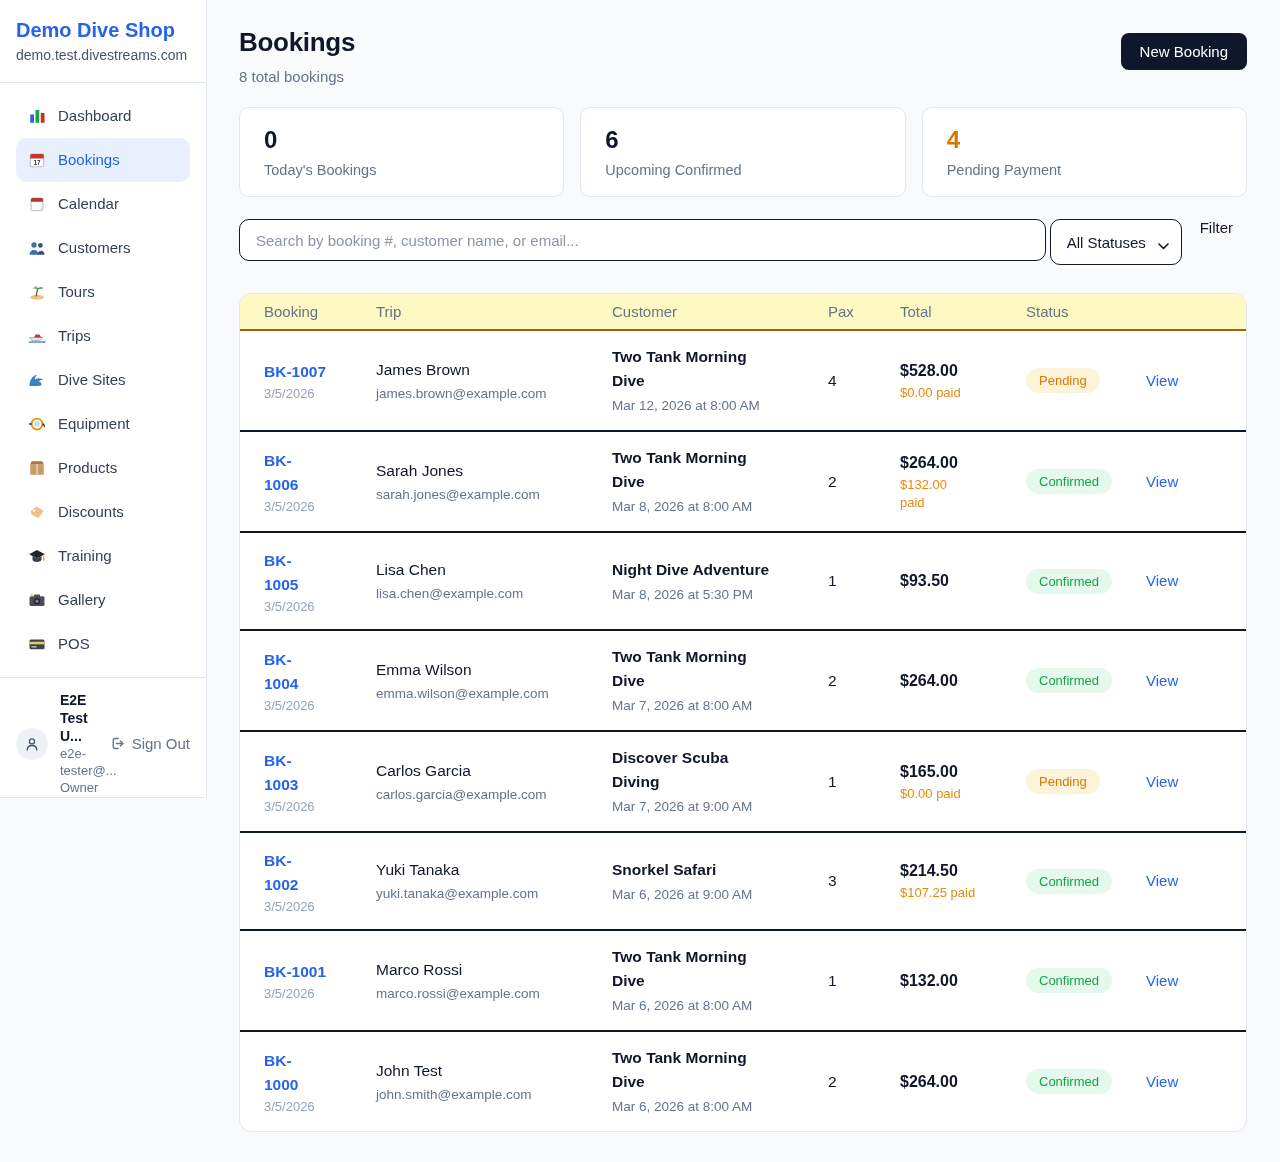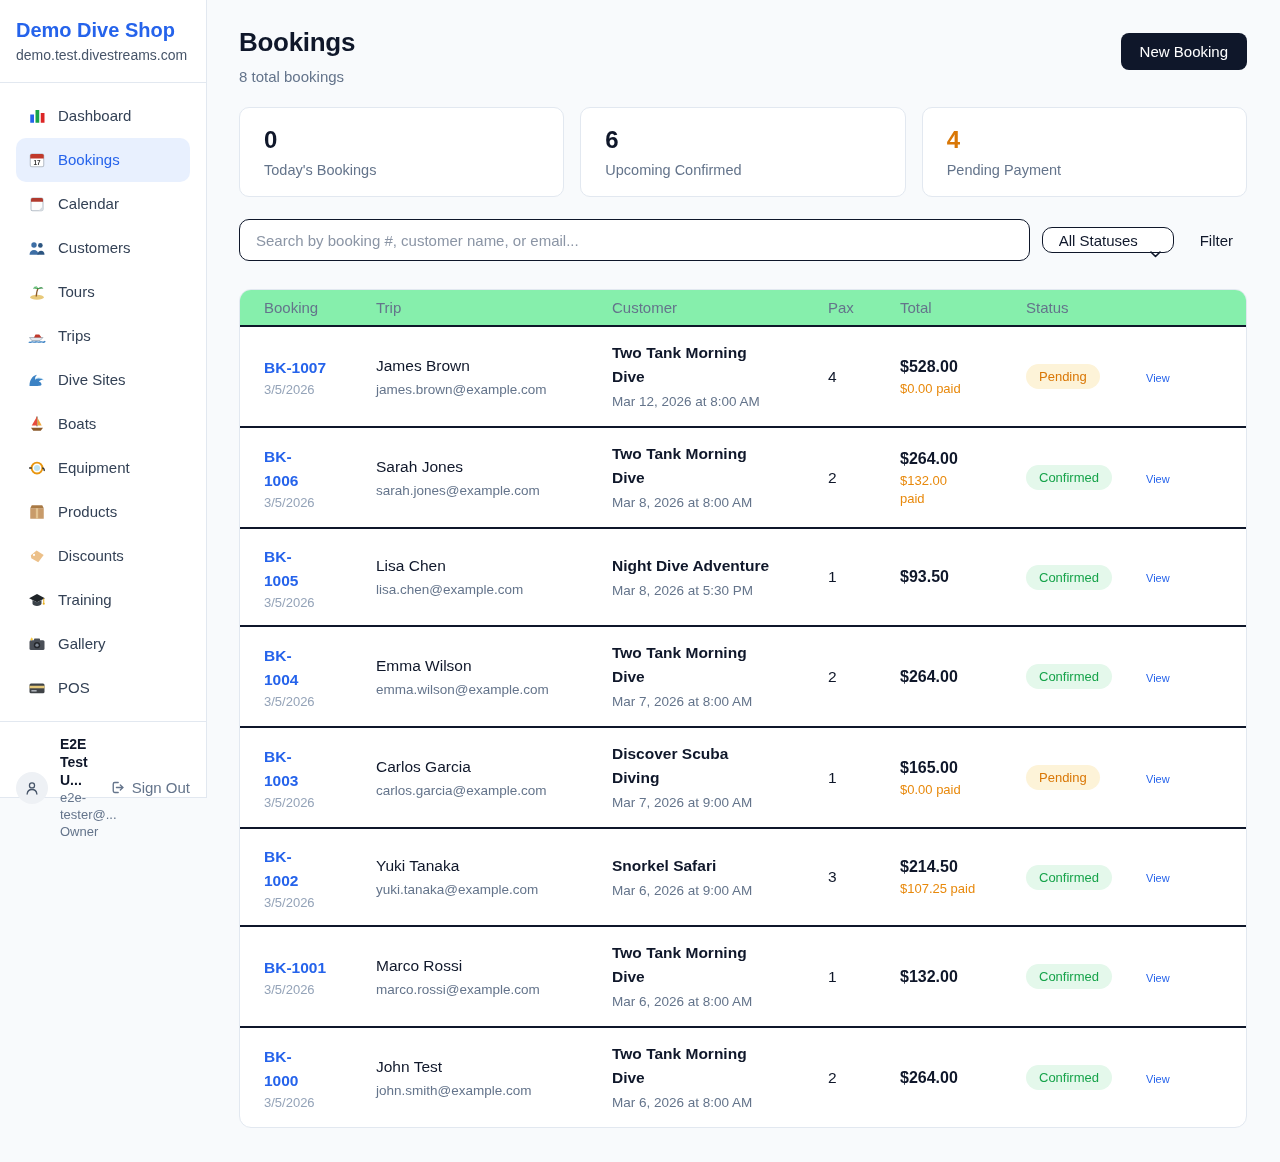--- a/index.html
+++ b/index.html
@@ -28,48 +28,48 @@
   .page-title { font-size:26px; font-weight:700; letter-spacing:-0.3px; line-height:32px; }
   .page-subtitle { font-size:15px; color:#64748b; margin-top:10px; }
   .btn-primary { background:#0f172a; color:#fff; border:none; border-radius:8px; font-size:15px; font-weight:500; padding:10px 19px; margin-top:7px; cursor:pointer; font-family:inherit; }
 
   .stats { display:flex; gap:16px; margin-top:22px; }
   .stat-card { flex:1; background:#fff; border:1px solid #e2e8f0; border-radius:10px; padding:17px 24px; height:90px; }
   .stat-value { font-size:24px; font-weight:700; line-height:30px; }
   .stat-value.orange { color:#d97706; }
   .stat-label { font-size:14.5px; color:#64748b; margin-top:7px; }
 
-  .filter-row { display:flex; gap:12px; margin-top:22px; align-items:center; }
+  .filter-row { display:flex; gap:4px; margin-top:22px; align-items:flex-start; }
   .search-input { flex:1; height:42px; border:1.5px solid #0f172a; border-radius:10px; padding:0 16px; font-size:15px; font-family:inherit; color:#0f172a; background:#fff; }
   .search-input::placeholder { color:#8b95a5; }
   .select-wrap { position:relative; }
-  .status-select { height:26px; border:1.5px solid #0f172a; border-radius:10px; background:#fff; font-size:15px; font-family:inherit; color:#0f172a; padding:0 34px 0 16px; appearance:none; -webkit-appearance:none; cursor:pointer; }
+  .status-select { height:46px; border:1.5px solid #0f172a; border-radius:10px; background:#fff; font-size:15px; font-family:inherit; color:#0f172a; padding:0 34px 0 16px; appearance:none; -webkit-appearance:none; cursor:pointer; }
   .select-chevron { position:absolute; right:13px; top:17px; pointer-events:none; }
   .filter-btn { background:none; border:none; font-size:15px; color:#0f172a; font-family:inherit; padding:0 14px; cursor:pointer; }
 
   
   .table-card { margin-top:28px; background:#fff; border:1px solid #e2e8f0; border-radius:12px; overflow:hidden; margin-bottom:30px; }
   .trow { display:grid; grid-template-columns:112px 236px 216px 72px 126px 120px minmax(30px,1fr); padding:0 20px 0 24px; align-items:center; }
-  .thead { background:#86efac; border-bottom:2px solid #0f172a; }
+  .thead { background:#fef9c3; border-bottom:2px solid #a16207; }
   .thead .tcell { font-size:15px; font-weight:500; color:#64748b; padding:9px 0; }
   .tbody-row { border-bottom:2px solid #0f172a; min-height:98px; padding-top:14px; padding-bottom:14px; }
   .tbody-row:last-child { border-bottom:none; }
   .booking-id { color:#2563eb; font-size:15.5px; font-weight:600; line-height:24px; white-space:pre-line; cursor:pointer; }
   .booking-date { font-size:13px; color:#94a3b8; margin-top:2px; }
   .cust-name { font-size:15.5px; color:#0f172a; line-height:24px; }
   .cust-email { font-size:13.5px; color:#64748b; line-height:20px; margin-top:2px; }
   .trip-name { font-size:15.5px; font-weight:600; line-height:24px; white-space:pre-line; }
   .trip-date { font-size:13.5px; color:#64748b; line-height:20px; margin-top:3px; }
   .pax { font-size:15.5px; }
   .total { font-size:16px; font-weight:700; line-height:22px; }
   .paid { font-size:13px; color:#e8890c; line-height:18px; margin-top:2px; white-space:pre-line; }
   .badge { display:inline-block; padding:5px 13px; border-radius:999px; font-size:13px; font-weight:500; }
   .badge.pending { background:#fdf3d8; color:#d97706; }
   .badge.confirmed { background:#e4f8eb; color:#16a34a; }
-  .view-link { color:#2563eb; font-size:11px; font-weight:500; cursor:pointer; }
+  .view-link { color:#2563eb; font-size:15px; font-weight:500; cursor:pointer; }
 </style>
 </head>
 <body>
 
 <div class="app">
 
   <aside class="sidebar">
     <div class="brand">
       <div class="brand-name">Demo Dive Shop</div>
       <div class="brand-domain">demo.test.divestreams.com</div>
@@ -140,31 +140,20 @@
         <span>Trips</span>
       </div>
       <div class="nav-item">
         <span class="nav-icon">
             <svg width="18" height="18" viewBox="0 0 24 24">
               <path d="M2 20c0-8 4-14 10-15-2 2-3 4-2.5 6 3-2.5 8-2 11 1-3-.5-5 .5-6 2 2 .5 3.5 2 3.5 4 0 2-3 2-16 2z" fill="#3b82c4"></path>
               <path d="M9.5 11c3-2.5 8-2 11 1" stroke="#bfe0f5" stroke-width="1.3" fill="none"></path>
             </svg>
           </span>
         <span>Dive Sites</span>
-      </div>
-      <div class="nav-item">
-        <span class="nav-icon">
-            <svg width="18" height="18" viewBox="0 0 24 24">
-              <path d="M12 2v13" stroke="#6b4a2b" stroke-width="1.4"></path>
-              <path d="M12 2l-7 12h7z" fill="#e74c3c"></path>
-              <path d="M12.8 4l5.5 10h-5.5z" fill="#f0a73c"></path>
-              <path d="M4 17h16l-3 4H7z" fill="#8b5a2b"></path>
-            </svg>
-          </span>
-        <span>Boats</span>
       </div>
       <div class="nav-item">
         <span class="nav-icon">
             <svg width="18" height="18" viewBox="0 0 24 24">
               <circle cx="12" cy="12" r="7.2" fill="none" stroke="#e8960f" stroke-width="2.6"></circle>
               <circle cx="12" cy="12" r="4" fill="#bfe3f0"></circle>
               <path d="M5 12H1.5M19 12c2 0 3 1.5 2.5 4" stroke="#2f2f2f" stroke-width="1.8" fill="none"></path>
             </svg>
           </span>
         <span>Equipment</span>

